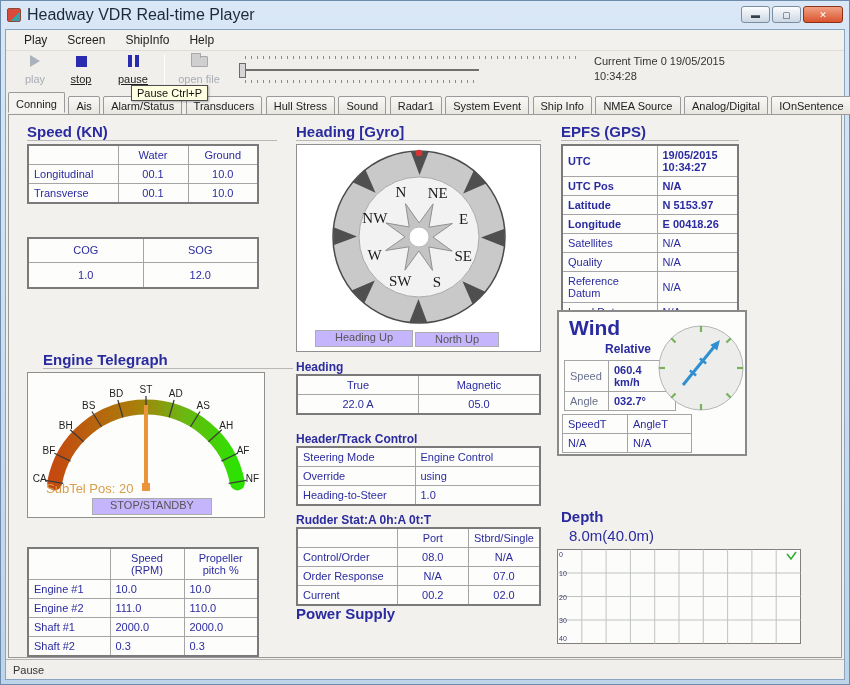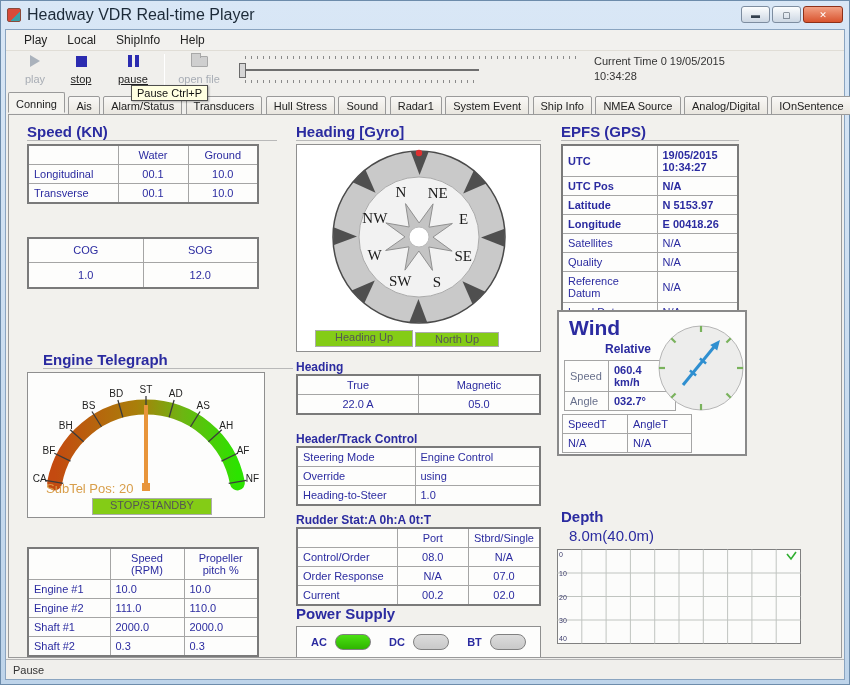--- a/index.html
+++ b/index.html
@@ -64,21 +64,21 @@
   .sect-h { position:absolute; font-weight:bold; color:#2b2ba0; font-size:15px; border-bottom:1px solid #b9b9b9; }
   .sect-h.small { font-size:12px; border-bottom:none; }
 
   table.tbl { border-collapse:collapse; background:#fdfdfc; border:2px solid #7a7a7a; position:absolute; table-layout:fixed; }
   table.tbl td, table.tbl th { border:1px solid #a5a5a5; font-size:11px; color:#2b2ba0; padding:3px 5px; font-weight:normal; text-align:left; }
   table.tbl .c { text-align:center; }
 
   
   .panel { position:absolute; background:#fdfdfc; border:1px solid #8f8f8f; }
   .subtel { position:absolute; left:18px; top:108px; font-size:13px; color:#d89e4a; }
-  .btn { position:absolute; font-size:11px; color:#555; background:#84cc16; border:1px solid #adadad; text-align:center; }
+  .btn { position:absolute; font-size:11px; color:#555; background:#c4b5fd; border:1px solid #adadad; text-align:center; }
 
   
   .pill-row { display:flex; align-items:center; height:100%; padding:0 14px; gap:8px; }
   .pill-label { font-size:11px; font-weight:bold; color:#2b2ba0; margin-left:10px; }
   .pill { width:40px; height:16px; border-radius:8px; border:1.5px solid #808080; }
 
   
   .wind-title { position:absolute; left:10px; top:4px; font-size:21px; font-weight:bold; color:#2b2ba0; }
   .wind-sub { position:absolute; left:46px; top:30px; font-size:12px; font-weight:bold; color:#2b2ba0; }
 
@@ -102,21 +102,21 @@
       <div class="winbtn">▬</div>
       <div class="winbtn">▢</div>
       <div class="winbtn close">✕</div>
     </div>
   </div>
 
   <div class="client">
 
     <div class="menubar">
       <span class="menu-item">Play</span>
-      <span class="menu-item">Local</span>
+      <span class="menu-item">Screen</span>
       <span class="menu-item">ShipInfo</span>
       <span class="menu-item">Help</span>
     </div>
 
     <div class="toolbar">
       <div class="tbtn disabled" style="left:6px">
         <span class="ico ico-play"></span>
         <div class="lbl">play</div>
       </div>
       <div class="tbtn enabled" style="left:52px">
@@ -355,30 +355,20 @@
             </tr>
         <tr>
               <td>Current</td>
               <td class="c">00.2</td>
               <td class="c">02.0</td>
             </tr>
       </tbody>
         </table>
 
       <div class="sect-h" style="left:287px;top:490px;width:245px;border-bottom:none">Power Supply</div>
-      <div class="panel" style="left:287px;top:511px;width:245px;height:32px">
-        <div class="pill-row">
-          <span class="pill-label" style="margin-left:0">AC</span>
-          <span class="pill" id="pill-ac" style="background: linear-gradient(rgb(75, 225, 18), rgb(47, 181, 0));"></span>
-          <span class="pill-label">DC</span>
-          <span class="pill" id="pill-dc" style="background: linear-gradient(rgb(220, 220, 220), rgb(201, 201, 201));"></span>
-          <span class="pill-label">BT</span>
-          <span class="pill" id="pill-bt" style="background: linear-gradient(rgb(220, 220, 220), rgb(201, 201, 201));"></span>
-        </div>
-      </div>
 
       <div class="sect-h" style="left:552px;top:8px;width:178px">EPFS (GPS)</div>
       <table class="tbl epfs-tbl" style="left:552px;top:29px;width:178px">
         <tbody>
             <tr>
               <td style="width:95px">UTC</td>
               <td>19/05/2015 10:34:27</td>
             </tr>
         <tr>
               <td>UTC Pos</td>

